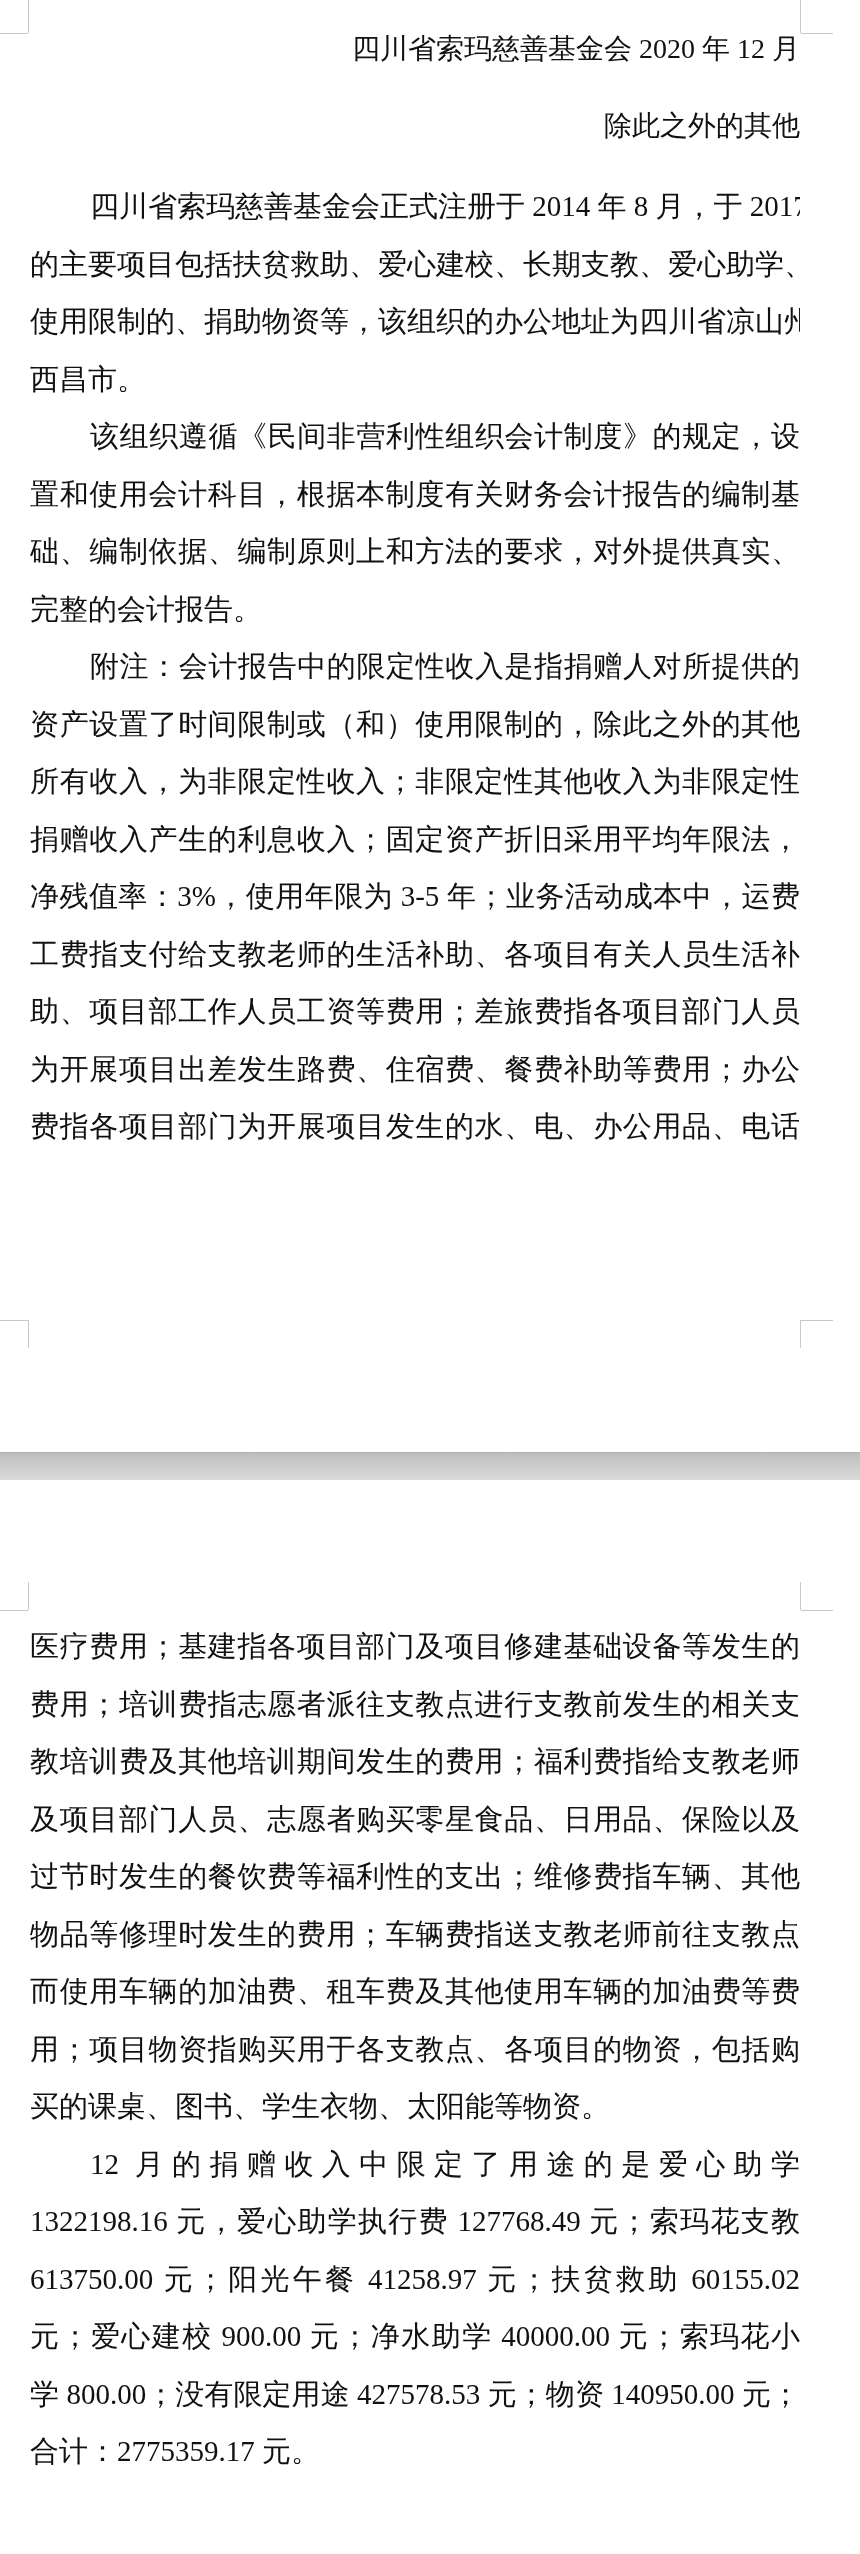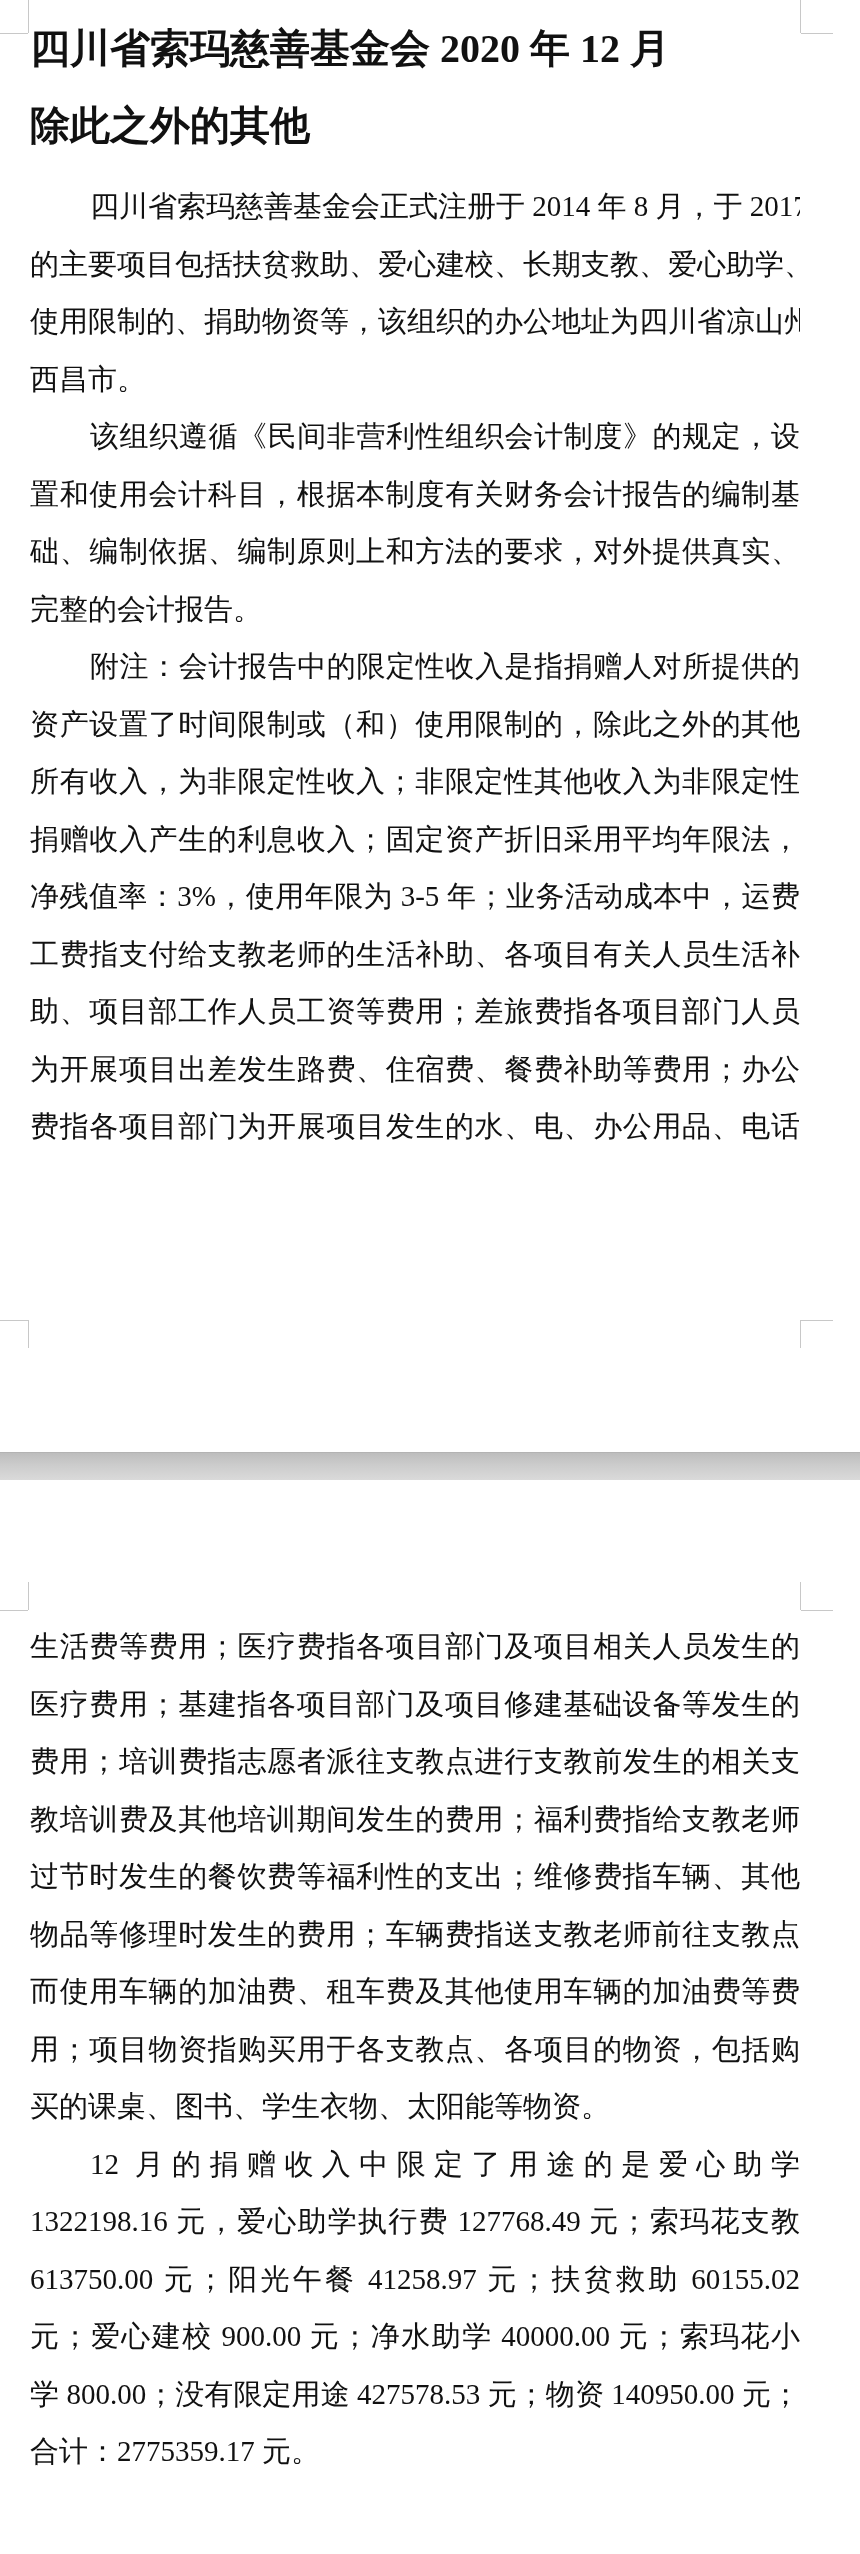--- a/index.html
+++ b/index.html
@@ -13,21 +13,21 @@
   #page-2{top:1480px;height:1074px;}
   
   .page-gap{
     position:absolute;left:0;top:1452px;width:860px;height:28px;
     background:linear-gradient(180deg,#bdbdbd 0%,#cccccc 45%,#dadada 100%);
     border-top:1px solid #b3b3b3;box-sizing:border-box;
   }
   
   .doc-title{
     position:absolute;left:30px;top:10px;width:770px;
-    text-align:left;font-size:40px;line-height:77px;font-weight:700;
+    text-align:right;font-size:28px;line-height:77px;font-weight:400;
     white-space:nowrap;
   }
   
   .bodytext{
     position:absolute;left:30px;width:770px;
     font-size:29px;line-height:57.5px;
     text-justify:inter-character;
   }
   #body-page-1{top:178px;}
   #body-page-2{top:138px;}
@@ -90,24 +90,24 @@
 
 <div class="page" id="page-2">
 
   <div class="mark v" style="left:28px;top:102px;height:28px;"></div>
   <div class="mark h" style="left:0;top:130px;width:28px;"></div>
   <div class="mark v" style="left:800px;top:102px;height:28px;"></div>
   <div class="mark h" style="left:801px;top:130px;width:32px;"></div>
 
   <div class="bodytext" id="body-page-2">
     <div>
-        <div class="line">生活费等费用；医疗费指各项目部门及项目相关人员发生的</div>
         <div class="line">医疗费用；基建指各项目部门及项目修建基础设备等发生的</div>
         <div class="line">费用；培训费指志愿者派往支教点进行支教前发生的相关支</div>
         <div class="line">教培训费及其他培训期间发生的费用；福利费指给支教老师</div>
+        <div class="line">及项目部门人员、志愿者购买零星食品、日用品、保险以及</div>
         <div class="line">过节时发生的餐饮费等福利性的支出；维修费指车辆、其他</div>
         <div class="line">物品等修理时发生的费用；车辆费指送支教老师前往支教点</div>
         <div class="line">而使用车辆的加油费、租车费及其他使用车辆的加油费等费</div>
         <div class="line">用；项目物资指购买用于各支教点、各项目的物资，包括购</div>
         <div class="line flush">买的课桌、图书、学生衣物、太阳能等物资。</div>
       </div>
     <div>
         <div class="line indent">12 月的捐赠收入中限定了用途的是爱心助学</div>
         <div class="line">1322198.16 元，爱心助学执行费 127768.49 元；索玛花支教</div>
         <div class="line">613750.00 元；阳光午餐 41258.97 元；扶贫救助 60155.02</div>

